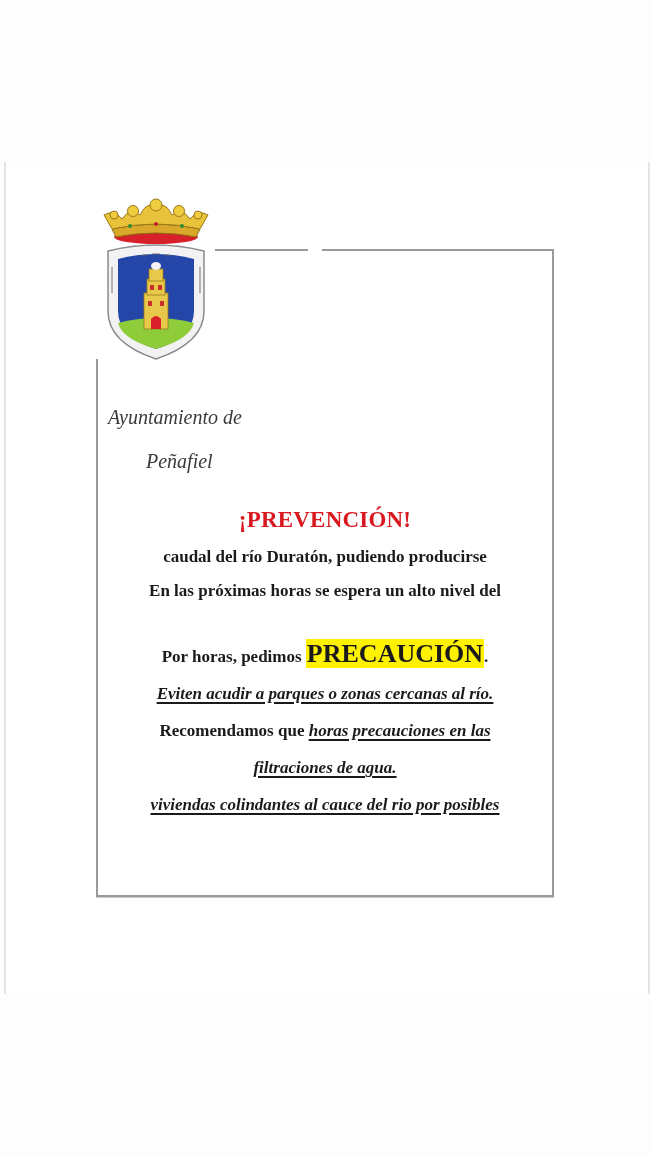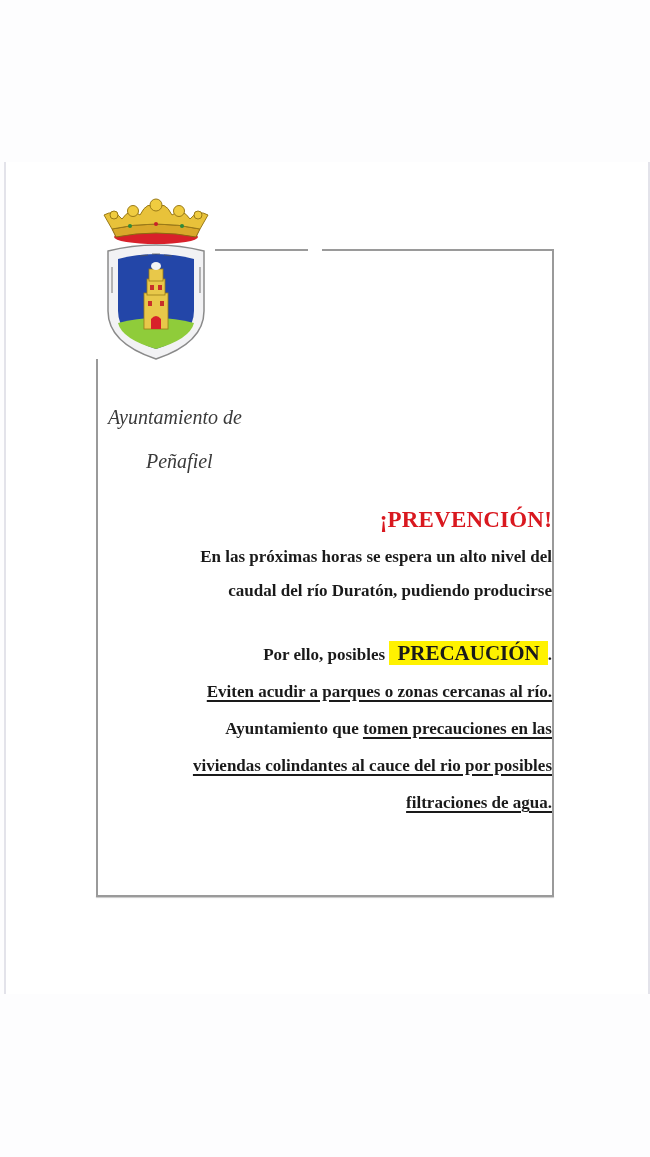--- a/index.html
+++ b/index.html
@@ -86,21 +86,21 @@
     color: #3a3a3a;
     line-height: 27px;
   }
   .org-name .l1 { display: block; }
   .org-name .l2 { display: block; padding-left: 38px; margin-top: 17px; }
   .content {
     position: absolute;
     left: 98px;
     width: 454px;
     top: 500px;
-    text-align: right;
+    text-align: center;
     color: #1a1a1a;
   }
   .title {
     font-weight: bold;
     color: #d9181f;
     font-size: 23px;
     margin: 0;
     height: 40px;
     line-height: 40px;
     letter-spacing: 0.2px;
@@ -108,24 +108,25 @@
   .para {
     font-weight: bold;
     font-size: 17px;
     line-height: 34px;
     margin: 0;
   }
   .para span { display: block; }
   .gap { height: 27px; }
   .highlight {
     background: #fff200;
-    font-size: 21px;
-    padding: 0 8px;
+    font-size: 26px;
+    padding: 0 1px;
   }
   .u-it {
+    font-style: italic;
     text-decoration: underline;
     text-decoration-thickness: 2px;
     text-underline-offset: 3px;
   }
   .line {
     display: block;
     font-weight: bold;
     font-size: 17px;
     line-height: 37px;
   }
@@ -185,22 +186,22 @@
 <div class="frame">
   <div class="top"></div>
   <div class="right"></div>
   <div class="bottom"></div>
   <div class="left"></div>
 </div>
 
 <div class="content">
   <h1 class="title">¡PREVENCIÓN!</h1>
   <p class="para">
+    <span>caudal del río Duratón, pudiendo producirse</span>
     <span>En las próximas horas se espera un alto nivel del</span>
-    <span>caudal del río Duratón, pudiendo producirse</span>
   </p>
   <div class="gap"></div>
-  <span class="line"><span>Por ello, posibles </span><span class="highlight">PRECAUCIÓN</span><span>.</span></span>
+  <span class="line"><span>Por horas, pedimos </span><span class="highlight">PRECAUCIÓN</span><span>.</span></span>
   <span class="line u-it">Eviten acudir a parques o zonas cercanas al río.</span>
-  <span class="line"><span>Ayuntamiento que </span><span class="u-it">tomen precauciones en las</span></span>
+  <span class="line"><span>Recomendamos que </span><span class="u-it">horas precauciones en las</span></span>
+  <span class="line u-it">filtraciones de  agua.</span>
   <span class="line u-it">viviendas colindantes al cauce del rio por posibles</span>
-  <span class="line u-it">filtraciones de  agua.</span>
 </div>
 
 </body></html>

